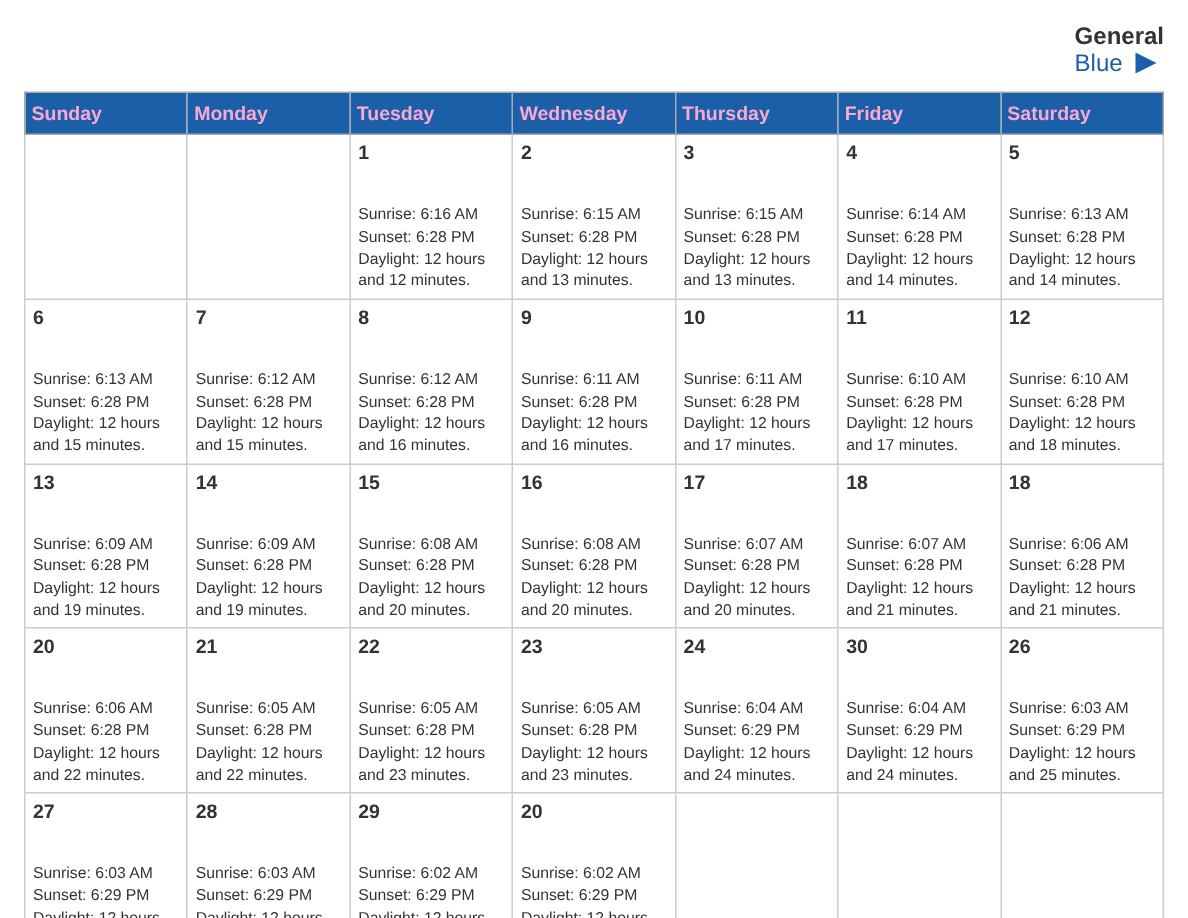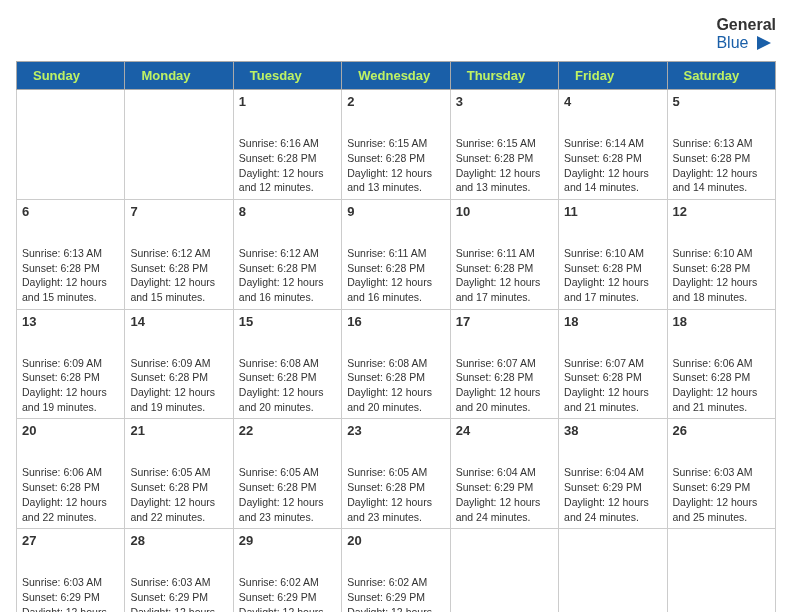--- a/index.html
+++ b/index.html
@@ -34,22 +34,22 @@
       font-weight: normal;
       color: #555;
     }
     table {
       width: 100%;
       border-collapse: collapse;
       font-size: 11px;
     }
     thead tr th {
       background-color: #1a5fa8;
-      color: #bef264;
-      padding: 6px 16px;
+      color: #f9a8d4;
+      padding: 6px 4px;
       text-align: left;
       font-size: 13px;
       font-weight: bold;
       border: 1px solid #aaa;
     }
     tbody tr td {
       border: 1px solid #ccc;
       vertical-align: top;
       padding: 4px 5px;
       min-height: 70px;
@@ -210,21 +210,21 @@
         </td>
         <td>
           <span class="day-number">23</span>
           <div class="day-info">Sunrise: 6:05 AM<br>Sunset: 6:28 PM<br>Daylight: 12 hours and 23 minutes.</div>
         </td>
         <td>
           <span class="day-number">24</span>
           <div class="day-info">Sunrise: 6:04 AM<br>Sunset: 6:29 PM<br>Daylight: 12 hours and 24 minutes.</div>
         </td>
         <td>
-          <span class="day-number">38</span>
+          <span class="day-number">30</span>
           <div class="day-info">Sunrise: 6:04 AM<br>Sunset: 6:29 PM<br>Daylight: 12 hours and 24 minutes.</div>
         </td>
         <td>
           <span class="day-number">26</span>
           <div class="day-info">Sunrise: 6:03 AM<br>Sunset: 6:29 PM<br>Daylight: 12 hours and 25 minutes.</div>
         </td>
       </tr>
       <tr>
         <td>
           <span class="day-number">27</span>

